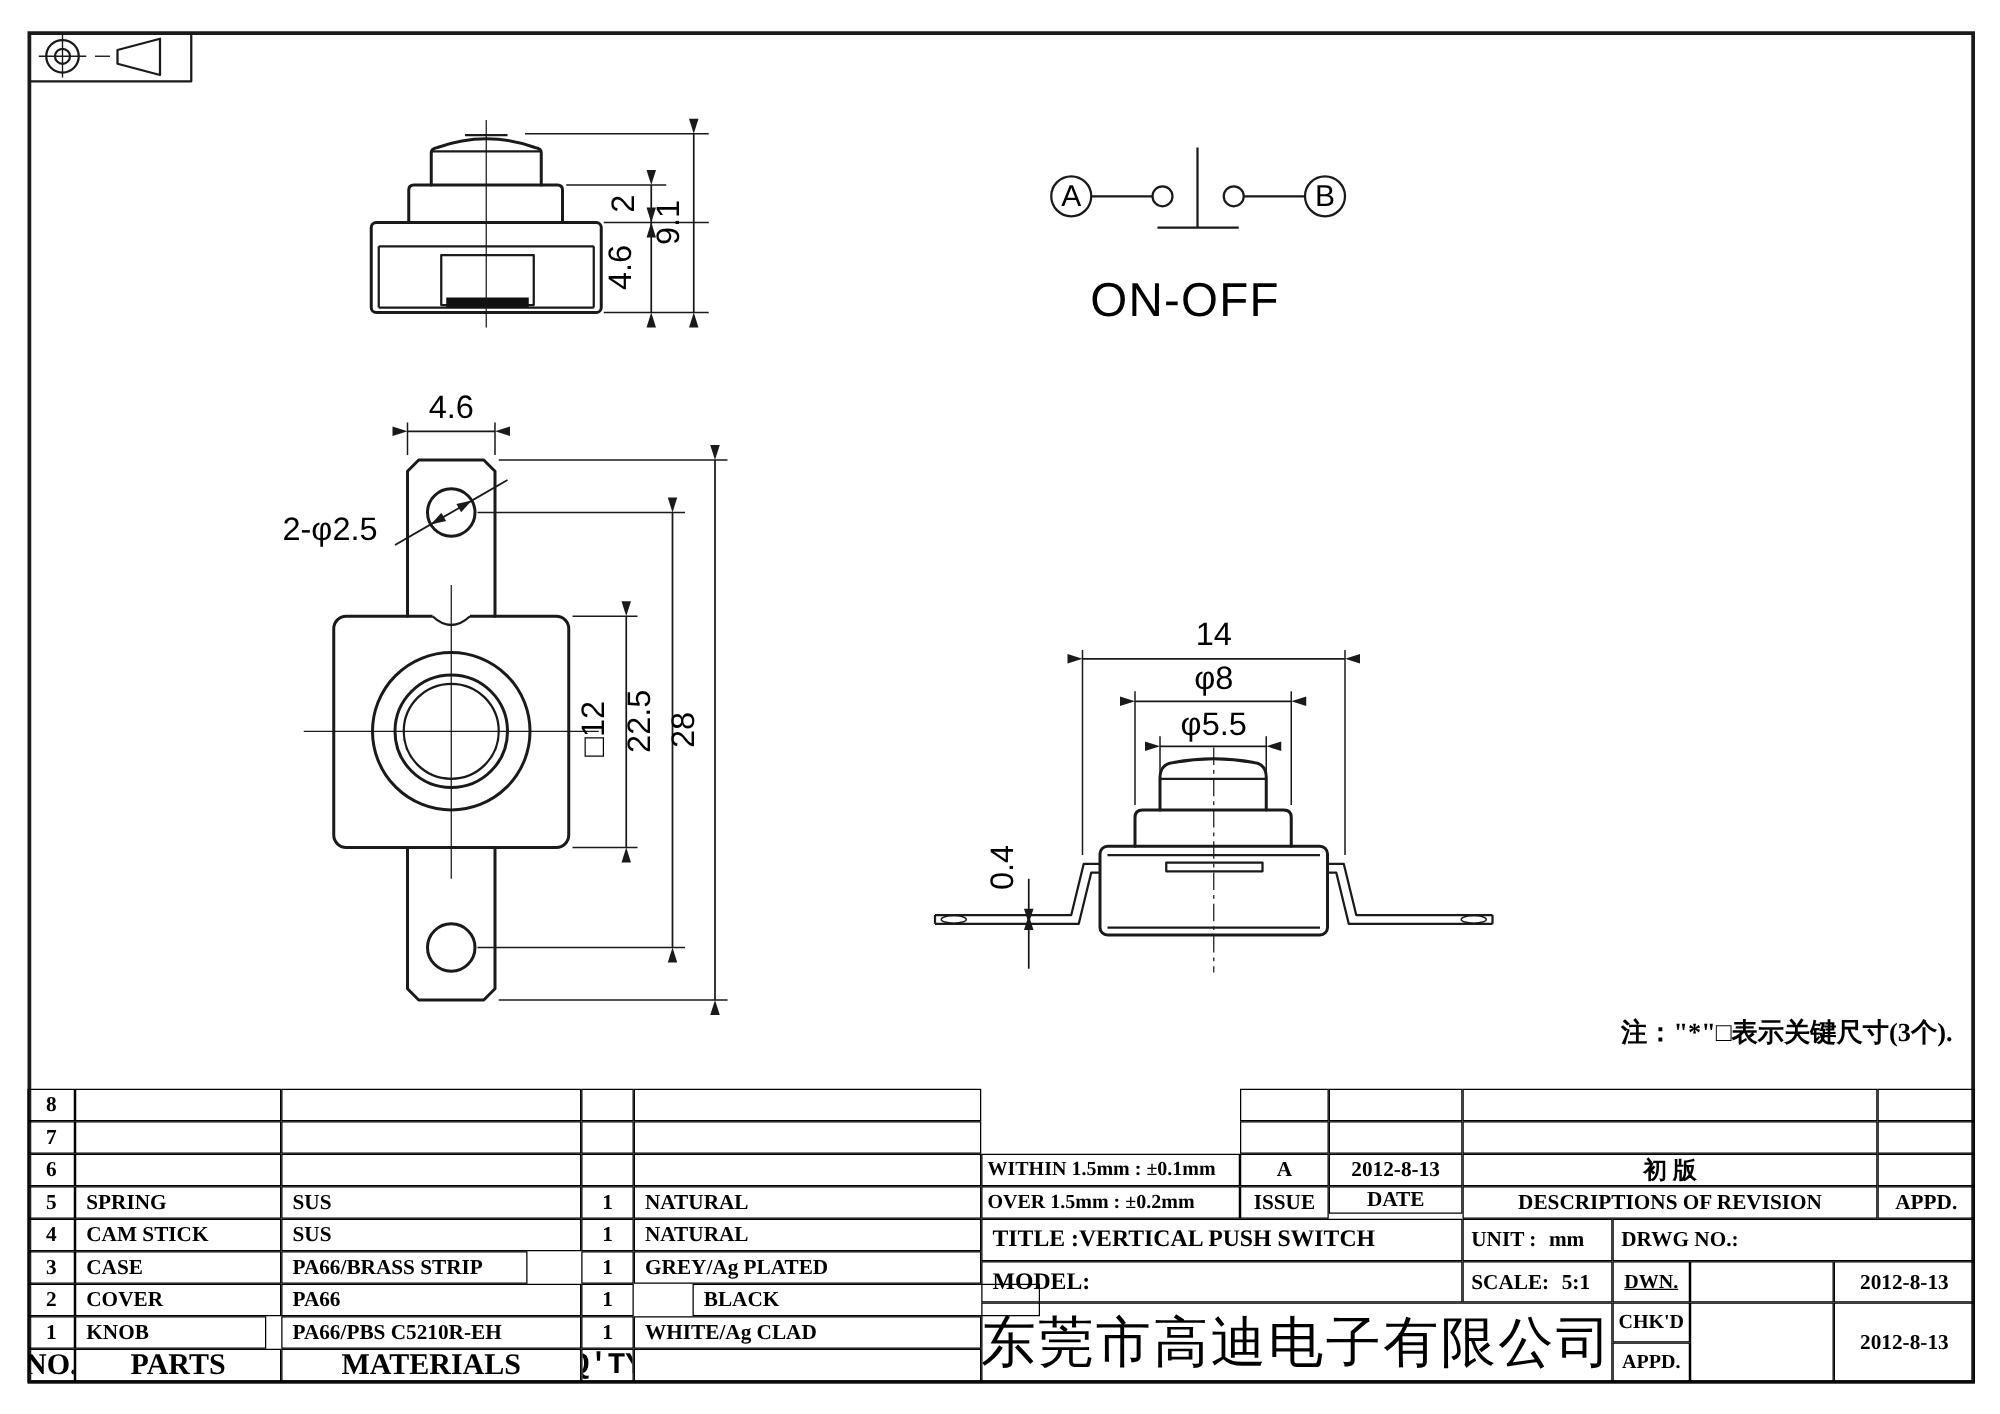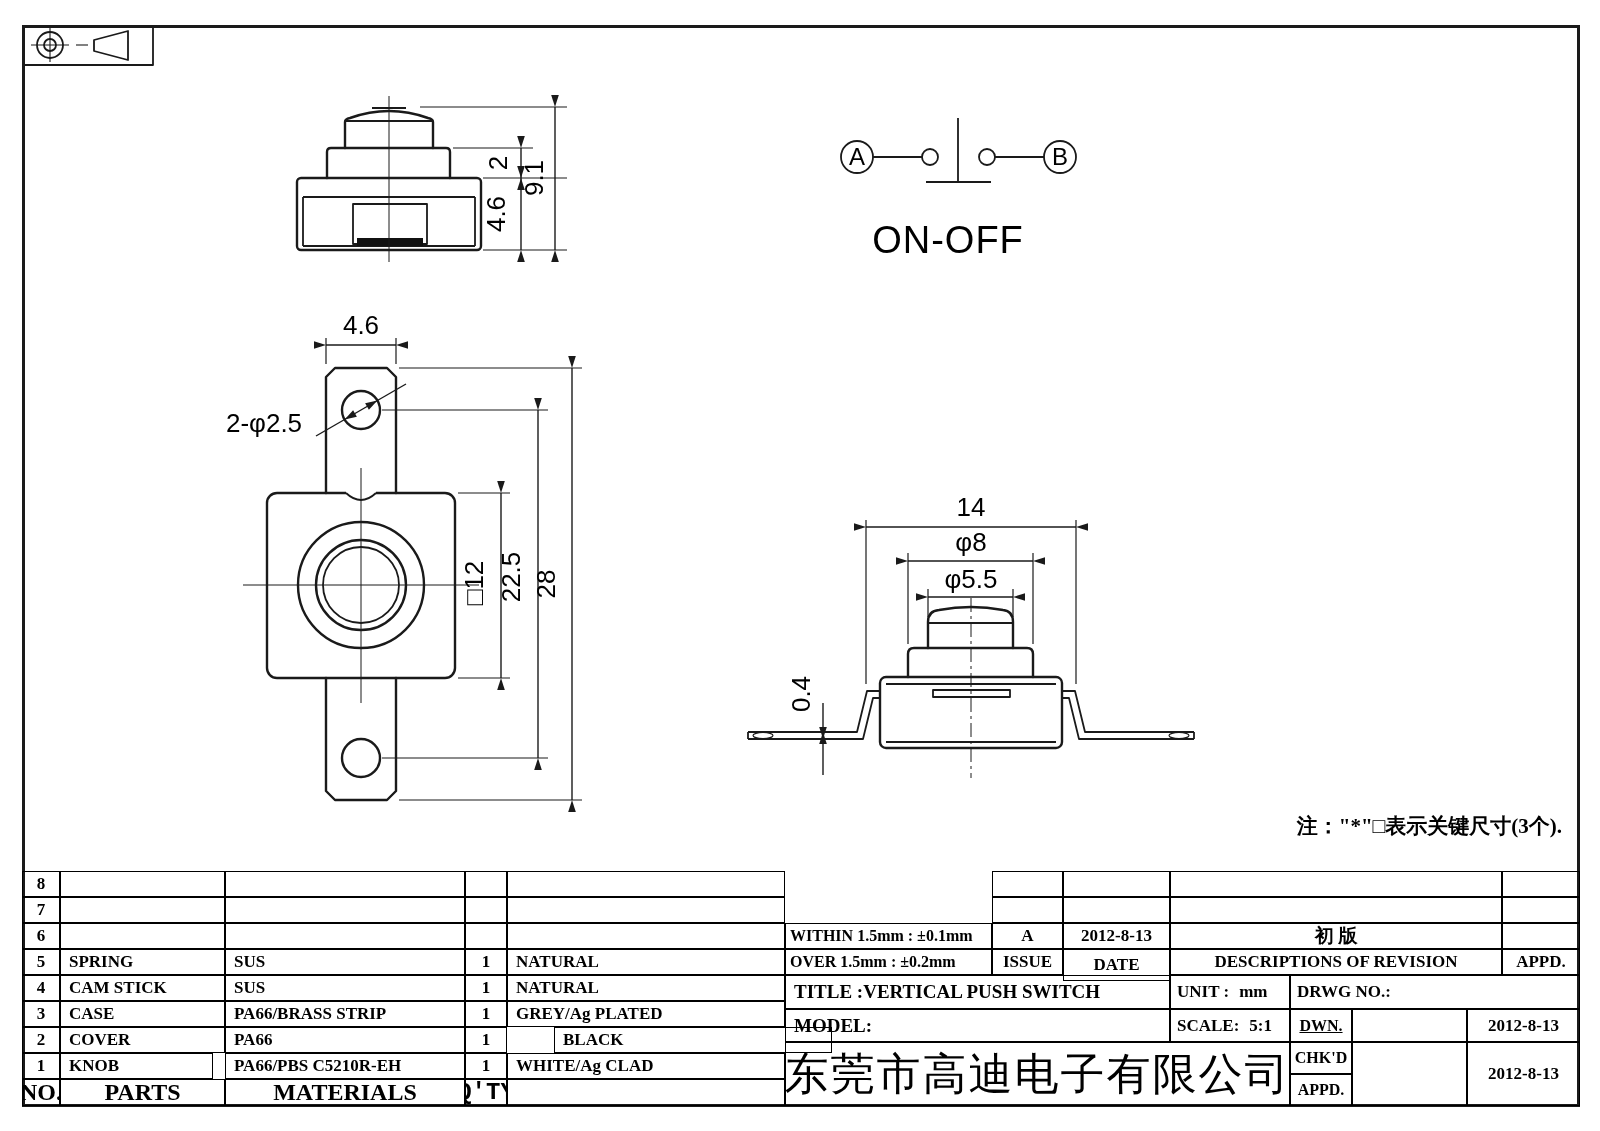--- a/index.html
+++ b/index.html
@@ -214,21 +214,21 @@
   <div class="tc tl" style="left:485px;top:78px;width:278px;height:26px;">NATURAL</div>
 
   <div class="tc" style="left:0px;top:104px;width:38px;height:26px;">4</div>
   <div class="tc tl" style="left:38px;top:104px;width:165px;height:26px;">CAM STICK</div>
   <div class="tc tl" style="left:203px;top:104px;width:240px;height:26px;">SUS</div>
   <div class="tc" style="left:443px;top:104px;width:42px;height:26px;">1</div>
   <div class="tc tl" style="left:485px;top:104px;width:278px;height:26px;">NATURAL</div>
 
   <div class="tc" style="left:0px;top:130px;width:38px;height:26px;">3</div>
   <div class="tc tl" style="left:38px;top:130px;width:165px;height:26px;">CASE</div>
-  <div class="tc tl" style="left:203px;top:130px;width:240px;height:26px;">PA66/BRASS STRIP</div>
+  <div class="tc tl" style="left:203px;top:130px;width:197px;height:26px;">PA66/BRASS STRIP</div>
   <div class="tc" style="left:443px;top:130px;width:42px;height:26px;">1</div>
   <div class="tc tl" style="left:485px;top:130px;width:278px;height:26px;">GREY/Ag PLATED</div>
 
   <div class="tc" style="left:0px;top:156px;width:38px;height:26px;">2</div>
   <div class="tc tl" style="left:38px;top:156px;width:165px;height:26px;">COVER</div>
   <div class="tc tl" style="left:203px;top:156px;width:240px;height:26px;">PA66</div>
   <div class="tc" style="left:443px;top:156px;width:42px;height:26px;">1</div>
   <div class="tc tl" style="left:485px;top:156px;width:278px;height:26px;margin-left:47px;">BLACK</div>
 
   <div class="tc" style="left:0px;top:182px;width:38px;height:26px;">1</div>
@@ -253,21 +253,21 @@
   <div class="tc" style="left:1480px;top:26px;width:78px;height:26px;"></div>
 
   <div class="tc tl small" style="left:763px;top:52px;width:207px;height:26px;padding-left:4px;">WITHIN 1.5mm : ±0.1mm</div>
   <div class="tc" style="left:970px;top:52px;width:71px;height:26px;">A</div>
   <div class="tc" style="left:1041px;top:52px;width:107px;height:26px;">2012-8-13</div>
   <div class="tc" style="left:1148px;top:52px;width:332px;height:26px;font-size:19px;">初  版</div>
   <div class="tc" style="left:1480px;top:52px;width:78px;height:26px;"></div>
 
   <div class="tc tl small" style="left:763px;top:78px;width:207px;height:26px;padding-left:4px;">OVER 1.5mm : ±0.2mm</div>
   <div class="tc" style="left:970px;top:78px;width:71px;height:26px;">ISSUE</div>
-  <div class="tc" style="left:1041px;top:78px;width:107px;height:32px;">DATE</div>
+  <div class="tc" style="left:1041px;top:78px;width:107px;height:22px;">DATE</div>
   <div class="tc" style="left:1148px;top:78px;width:332px;height:26px;">DESCRIPTIONS  OF  REVISION</div>
   <div class="tc" style="left:1480px;top:78px;width:78px;height:26px;">APPD.</div>
 
   <div class="tc tl" style="left:763px;top:104px;width:385px;height:34px;font-size:19px;">
     <span>TITLE :</span>
     <span class="gap">VERTICAL  PUSH  SWITCH</span>
   </div>
   <div class="tc tl" style="left:1148px;top:104px;width:120px;height:34px;padding-left:6px;">
     <span>UNIT :</span>
     <span class="gap-s">mm</span>

